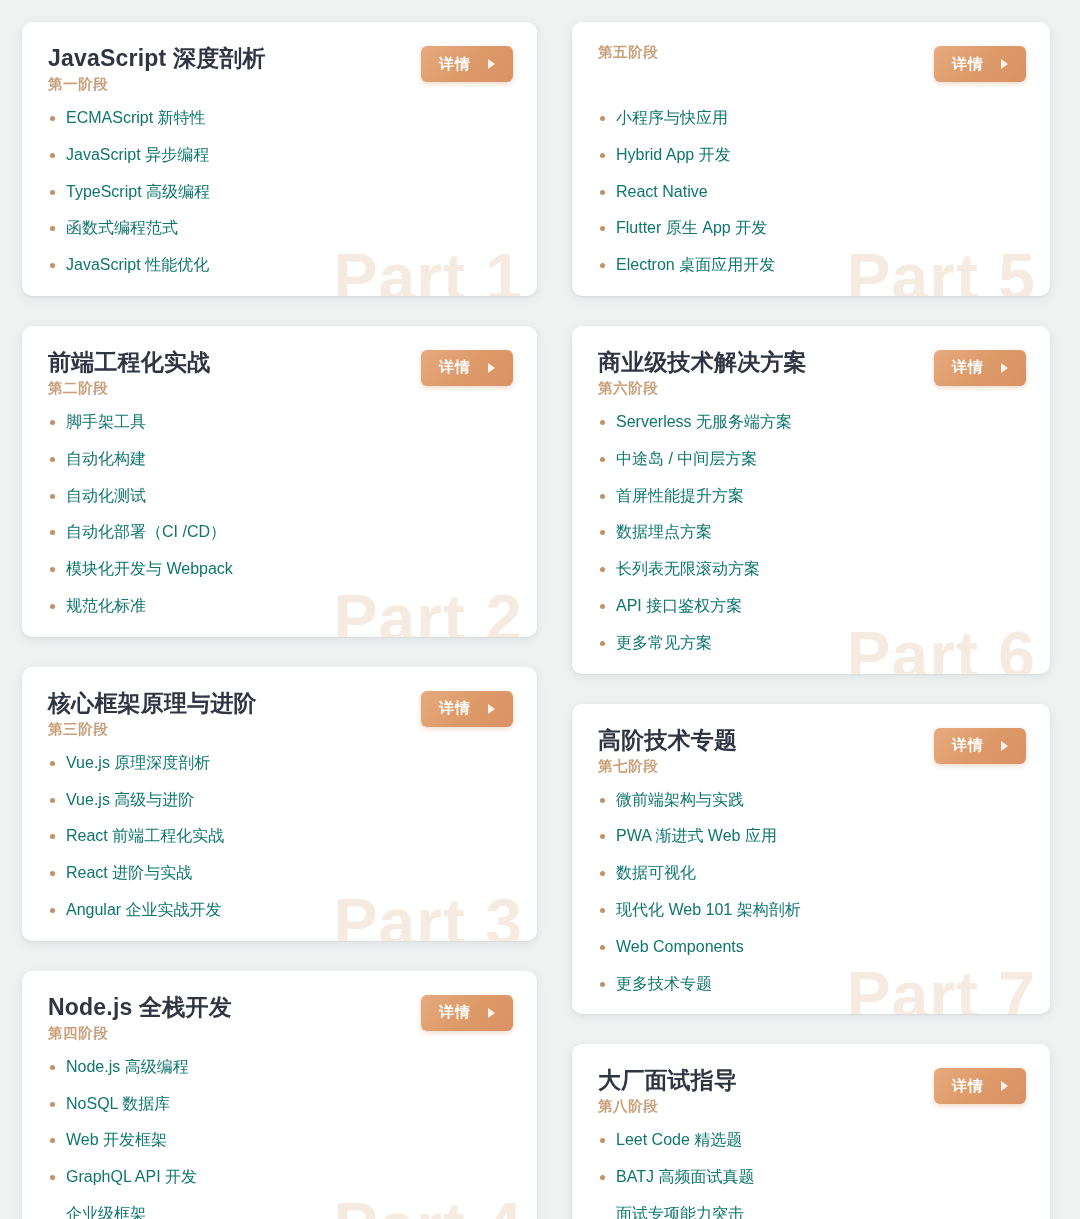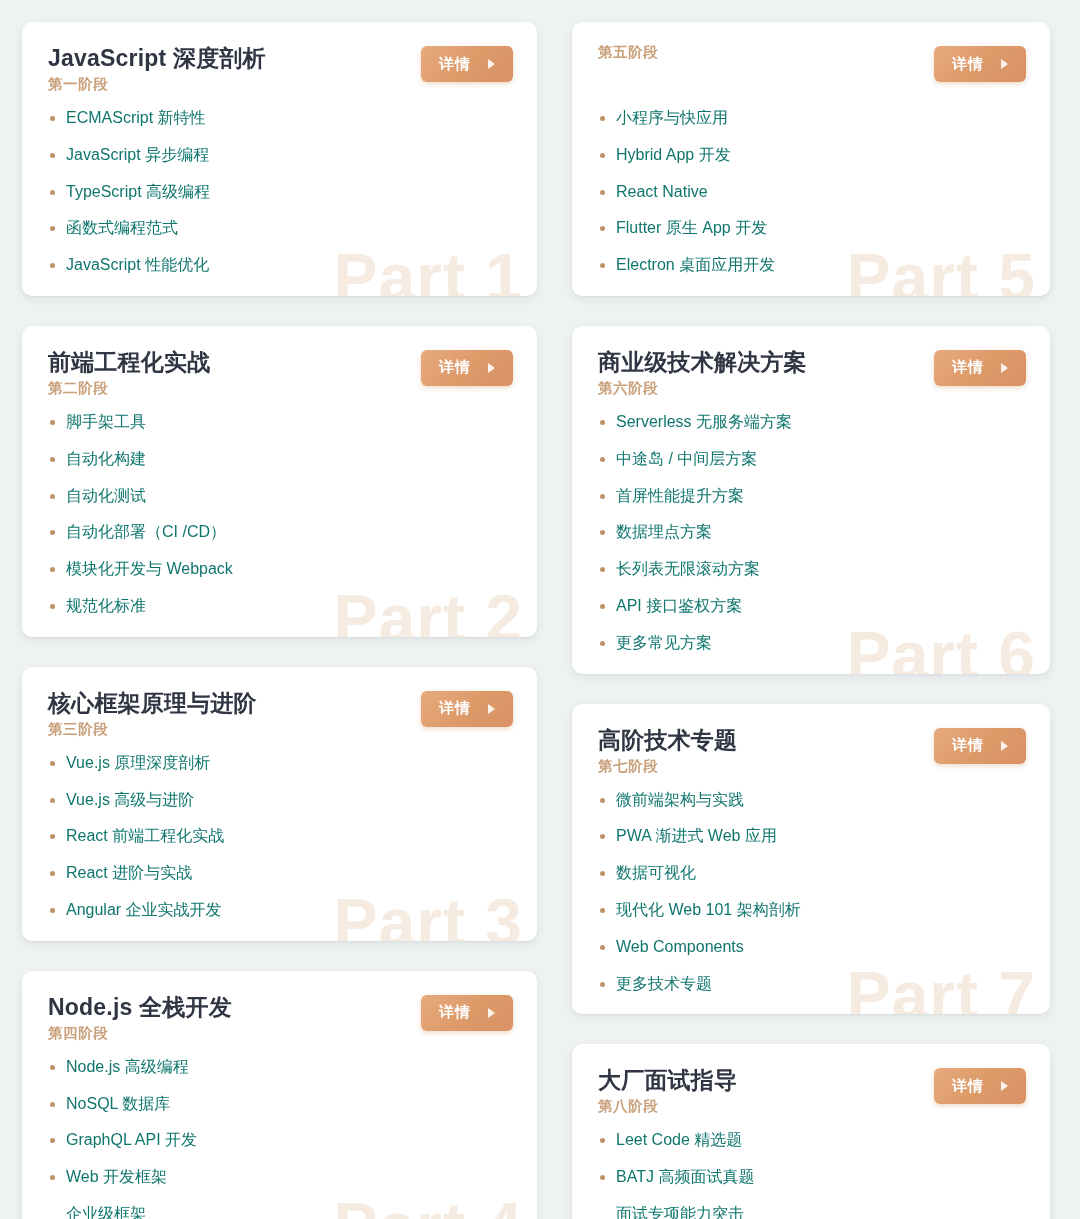--- a/index.html
+++ b/index.html
@@ -209,22 +209,22 @@
           <h2 class="card-title">Node.js 全栈开发</h2>
           <div class="card-stage">第四阶段</div>
           <button class="detail-btn">
             <span class="btn-label">详情</span>
             <span class="detail-arrow"></span>
           </button>
         </div>
         <ul class="topic-list">
           <li class="topic-item"><span class="dot"></span><span>Node.js 高级编程</span></li>
           <li class="topic-item"><span class="dot"></span><span>NoSQL 数据库</span></li>
+          <li class="topic-item"><span class="dot"></span><span>Web 开发框架</span></li>
           <li class="topic-item"><span class="dot"></span><span>GraphQL API 开发</span></li>
-          <li class="topic-item"><span class="dot"></span><span>Web 开发框架</span></li>
           <li class="topic-item"><span>企业级框架</span></li>
         </ul>
         <div class="watermark">Part 4</div>
       </div>
     </div>
   <div class="column right">
       <div class="card">
         <div class="card-head">
           <div class="card-stage">第五阶段</div>
           <button class="detail-btn">

